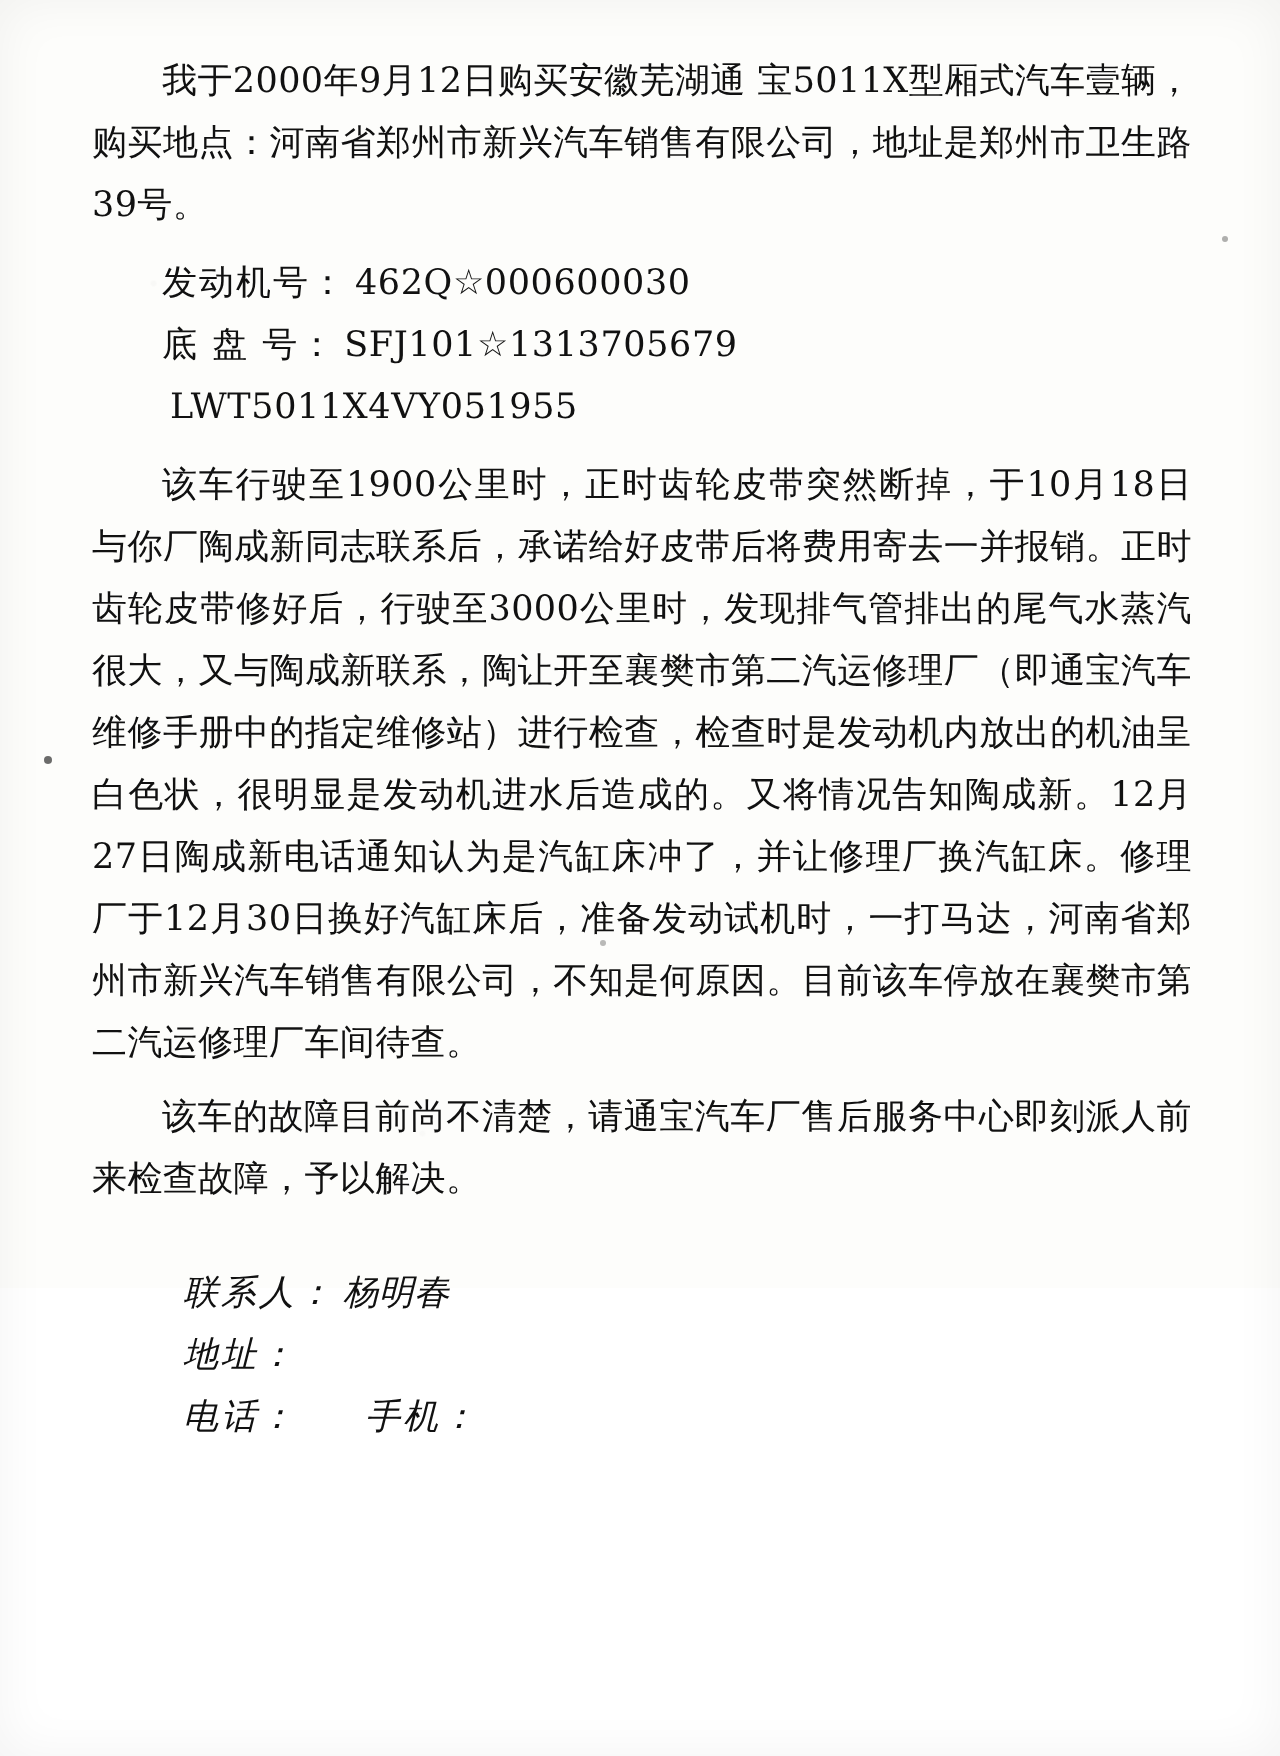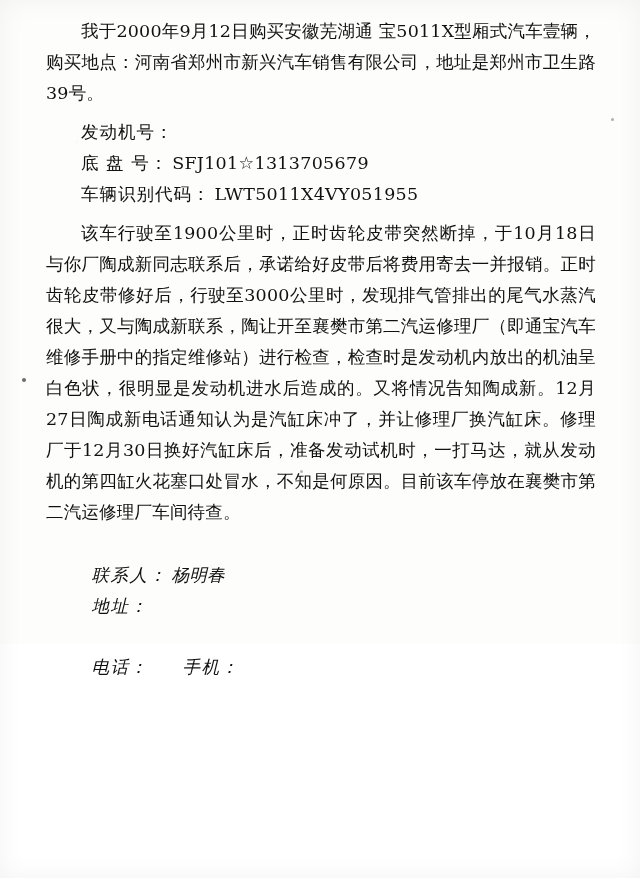--- a/index.html
+++ b/index.html
@@ -12,21 +12,21 @@
     background: #ffffff;
     font-family: "DejaVu Serif", serif;
     overflow: hidden;
   }
   .page {
     position: relative;
     width: 640px;
     height: 644px;
     background: #fdfdfb;
     box-sizing: border-box;
-    padding: 16px 44px 20px 46px;
+    padding: 26px 44px 20px 46px;
     
     background-image:
       radial-gradient(circle at 12% 22%, rgba(0,0,0,0.018) 0 1px, rgba(0,0,0,0) 2px),
       radial-gradient(circle at 62% 48%, rgba(0,0,0,0.018) 0 1px, rgba(0,0,0,0) 2px),
       radial-gradient(circle at 84% 72%, rgba(0,0,0,0.015) 0 1px, rgba(0,0,0,0) 2px),
       radial-gradient(circle at 33% 88%, rgba(0,0,0,0.015) 0 1px, rgba(0,0,0,0) 2px);
   }
   .doc-body {
     color: #111;
     font-size: 17.5px;
@@ -70,21 +70,20 @@
     margin-left: 2.6em;
   }
   .contact .field-label {
     letter-spacing: 1.5px;
   }
   .phone-row {
     display: flex;
     align-items: center;
     margin-left: 2.6em;
     white-space: nowrap;
-    margin-top: 30px;
   }
   .phone-row .gap {
     display: inline-block;
     width: 34px;
   }
   .speck {
     position: absolute;
     background: #3a3a3a;
     border-radius: 50%;
     opacity: 0.75;
@@ -110,37 +109,38 @@
 
   <div class="doc-body">
 
     <p class="para">我于2000年9月12日购买安徽芜湖通 宝5011X型厢式汽车壹辆，购买地点：河南省郑州市新兴汽车销售有限公司，地址是郑州市卫生路39号。</p>
 
     <div class="block-gap"></div>
 
     <div class="fields">
       <div class="field-row">
         <span class="field-label">发动机号：</span>
+        <span class="field-value">462Q☆000600030</span>
       </div>
       <div class="field-row">
         <span class="field-label">底 盘 号：</span>
         <span class="field-value">SFJ101☆1313705679</span>
       </div>
       <div class="field-row">
-        <span class="field-label">车辆识别代码：</span>
         <span class="field-value">LWT5011X4VY051955</span>
       </div>
     </div>
 
     <div class="block-gap"></div>
 
-    <p class="para">该车行驶至1900公里时，正时齿轮皮带突然断掉，于10月18日与你厂陶成新同志联系后，承诺给好皮带后将费用寄去一并报销。正时齿轮皮带修好后，行驶至3000公里时，发现排气管排出的尾气水蒸汽很大，又与陶成新联系，陶让开至襄樊市第二汽运修理厂（即通宝汽车维修手册中的指定维修站）进行检查，检查时是发动机内放出的机油呈白色状，很明显是发动机进水后造成的。又将情况告知陶成新。12月27日陶成新电话通知认为是汽缸床冲了，并让修理厂换汽缸床。修理厂于12月30日换好汽缸床后，准备发动试机时，一打马达，就从发动机的第四缸火花塞口处冒水，不知是何原因。目前该车停放在襄樊市第二汽运修理厂车间待查。</p>
+    <p class="para">该车行驶至1900公里时，正时齿轮皮带突然断掉，于10月18日与你厂陶成新同志联系后，承诺给好皮带后将费用寄去一并报销。正时齿轮皮带修好后，行驶至3000公里时，发现排气管排出的尾气水蒸汽很大，又与陶成新联系，陶让开至襄樊市第二汽运修理厂（即通宝汽车维修手册中的指定维修站）进行检查，检查时是发动机内放出的机油呈白色状，很明显是发动机进水后造成的。又将情况告知陶成新。12月27日陶成新电话通知认为是汽缸床冲了，并让修理厂换汽缸床。修理厂于12月30日换好汽缸床后，准备发动试机时，一打马达，河南省郑州市新兴汽车销售有限公司，不知是何原因。目前该车停放在襄樊市第二汽运修理厂车间待查。</p>
 
     <div class="block-gap"></div>
 
+    <p class="para">该车的故障目前尚不清楚，请通宝汽车厂售后服务中心即刻派人前来检查故障，予以解决。</p>
 
     <div class="contact">
       <div class="field-row">
         <span class="field-label">联系人：</span>
         <span class="field-value">杨明春</span>
       </div>
       <div class="field-row">
         <span class="field-label">地址：</span>
       </div>
       <div class="phone-row">

